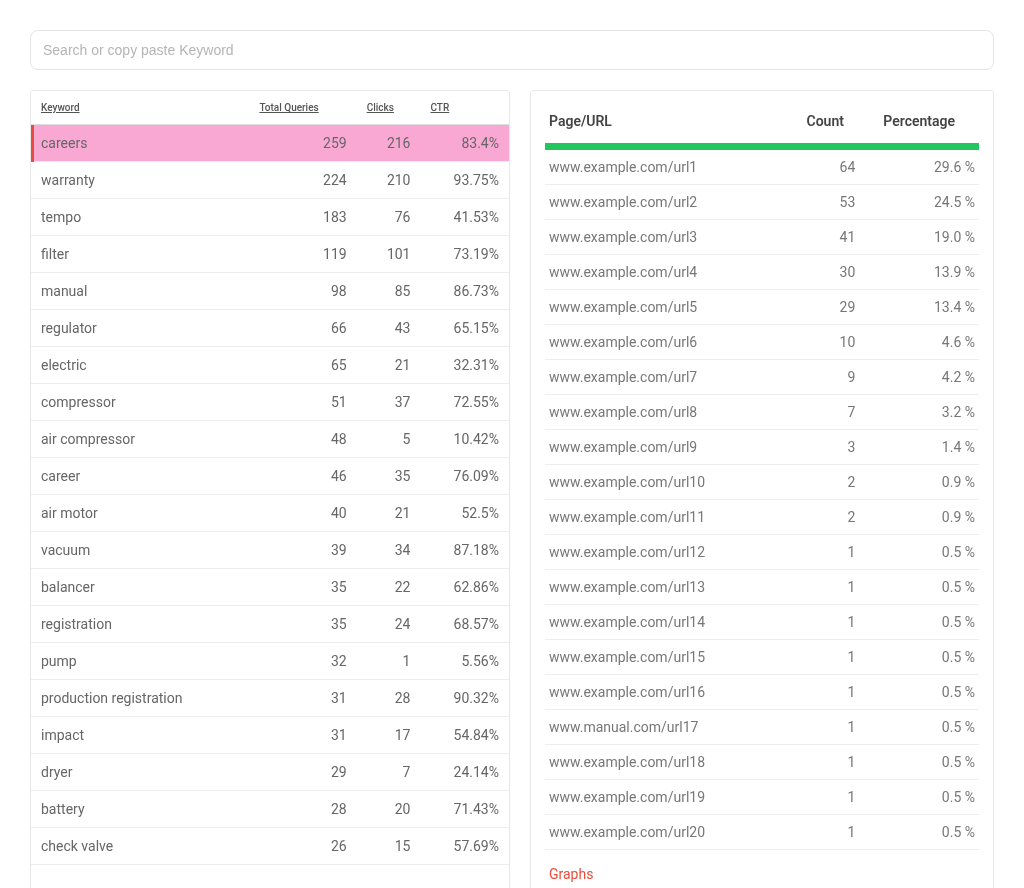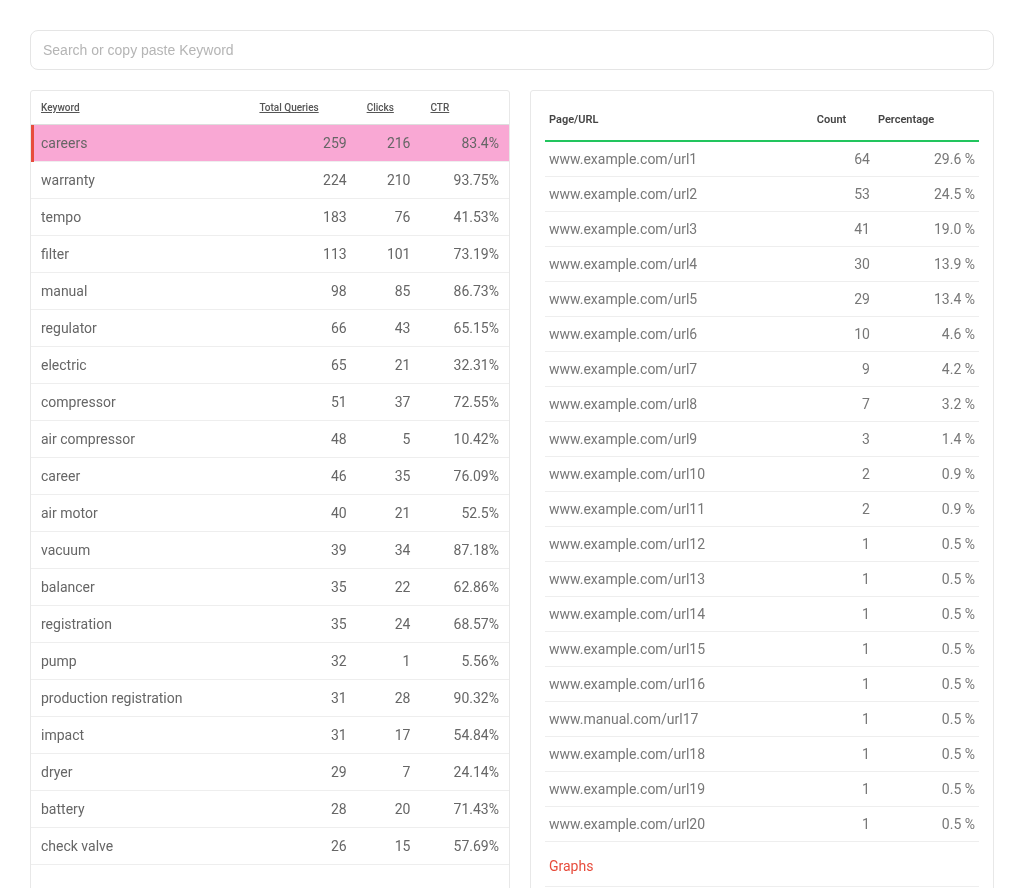--- a/index.html
+++ b/index.html
@@ -88,25 +88,25 @@
 
   table.url {
     width: 100%;
     border-collapse: collapse;
   }
   table.url thead th {
     text-align: left;
     font-weight: 600;
     color: #444;
     padding: 10px 4px 14px 4px;
-    border-bottom: 2px solid #22c55e;
-    font-size: 11px;
+    border-bottom: 7px solid #22c55e;
+    font-size: 14px;
     margin-left: 27px;
   }
-  table.url thead th.num { text-align: left; }
+  table.url thead th.num { text-align: center; }
   table.url tbody td {
     padding: 9px 4px;
     border-bottom: 1px solid #eee;
     color: #777;
     font-size: 14px;
   }
   table.url tbody td.num { text-align: right; }
 
   .graphs-link {
     display: block;
@@ -151,21 +151,21 @@
               <td class="num">93.75%</td>
             </tr>
             <tr>
               <td>tempo</td>
               <td class="num">183</td>
               <td class="num">76</td>
               <td class="num">41.53%</td>
             </tr>
             <tr>
               <td>filter</td>
-              <td class="num">113</td>
+              <td class="num">119</td>
               <td class="num">101</td>
               <td class="num">73.19%</td>
             </tr>
             <tr>
               <td>manual</td>
               <td class="num">98</td>
               <td class="num">85</td>
               <td class="num">86.73%</td>
             </tr>
             <tr>

